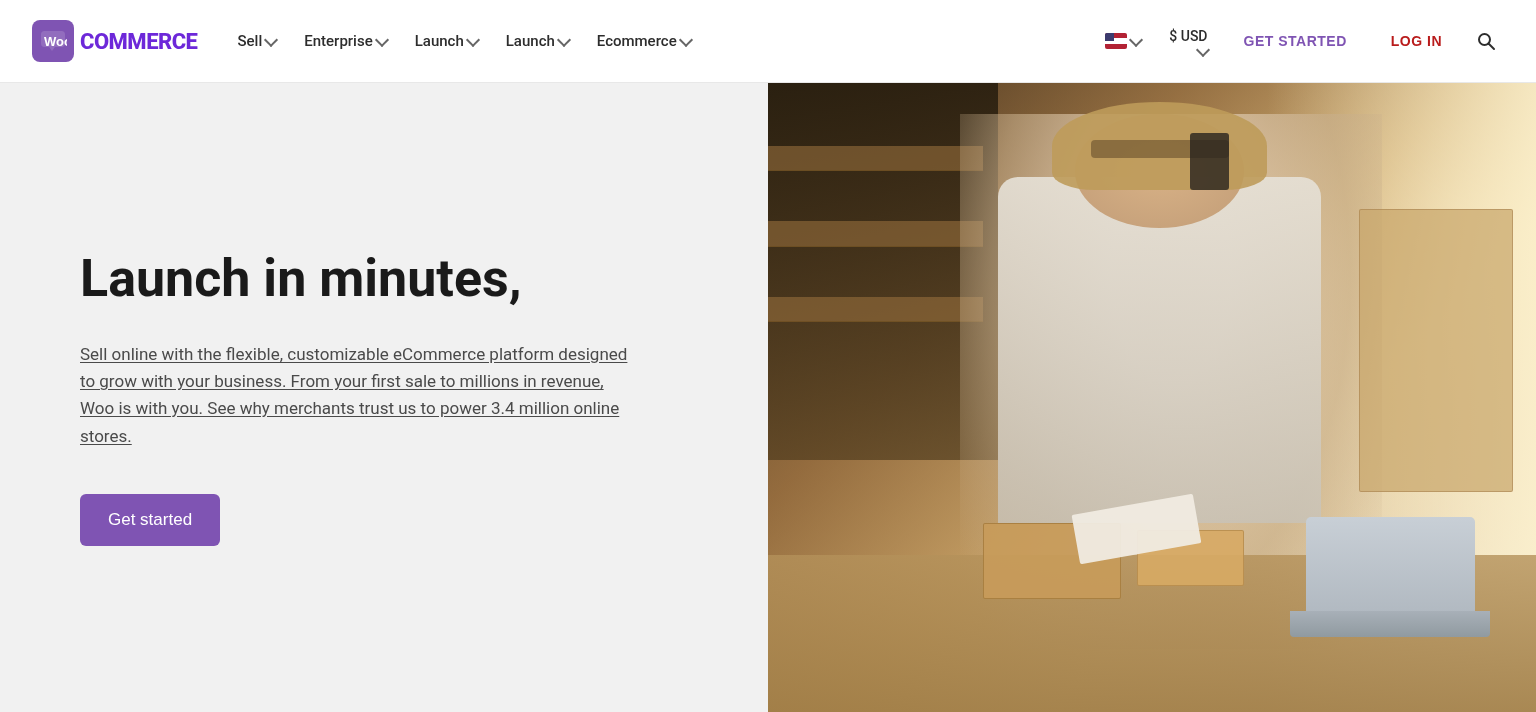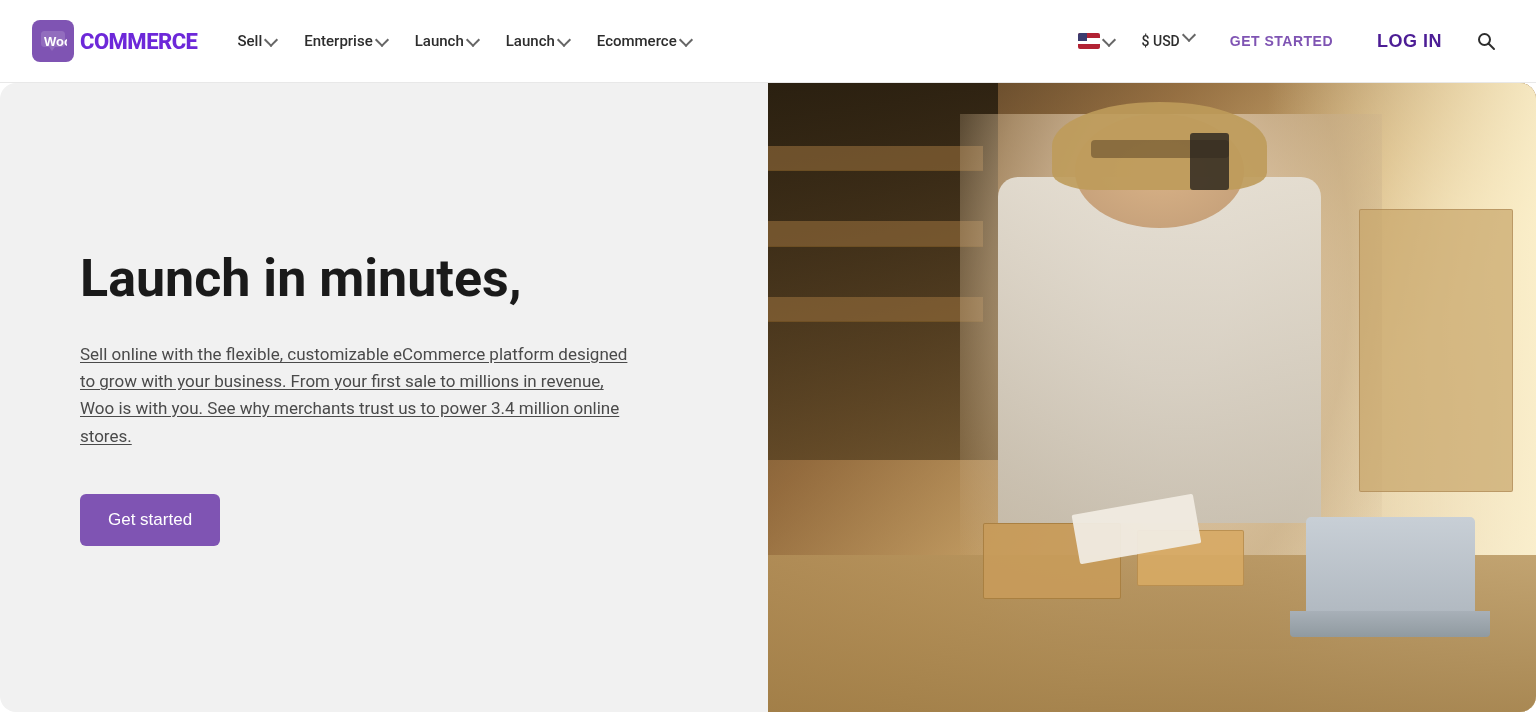--- a/index.html
+++ b/index.html
@@ -95,47 +95,48 @@
     }
     .flag::before {
       content: '';
       position: absolute;
       top: 0; left: 0;
       width: 9px; height: 8px;
       background: #3C3B6E;
     }
     .currency-selector {
       display: flex;
-      align-items: flex-start;
+      align-items: flex-end;
       gap: 4px;
       padding: 6px 10px;
       cursor: pointer;
       font-size: 14px;
       font-weight: 500;
       color: #2d2d2d;
       border-radius: 4px;
+      flex-direction: column;
     }
     .btn-get-started {
       padding: 10px 18px;
       background: transparent;
       border: none;
       font-size: 14px;
       font-weight: 700;
       color: #7f54b3;
       letter-spacing: 0.5px;
       text-transform: uppercase;
       cursor: pointer;
     }
     .btn-login {
       padding: 10px 18px;
       background: transparent;
       border: none;
-      font-size: 18px;
+      font-size: 14px;
       font-weight: 700;
-      color: #4c1d95;
+      color: #b91c1c;
       letter-spacing: 0.5px;
       text-transform: uppercase;
       cursor: pointer;
     }
     .search-icon-btn {
       width: 36px;
       height: 36px;
       display: flex;
       align-items: center;
       justify-content: center;
@@ -143,21 +144,20 @@
       border-radius: 4px;
     }
 
     
     .hero {
       display: flex;
       height: calc(712px - 83px);
       background: #f1f1f1;
       position: relative;
       overflow: hidden;
-      border-radius: 16px;
     }
     .hero-left {
       width: 50%;
       display: flex;
       align-items: center;
       padding: 60px 80px;
     }
     .hero-content {}
     .hero-title {
       font-size: 52px;

